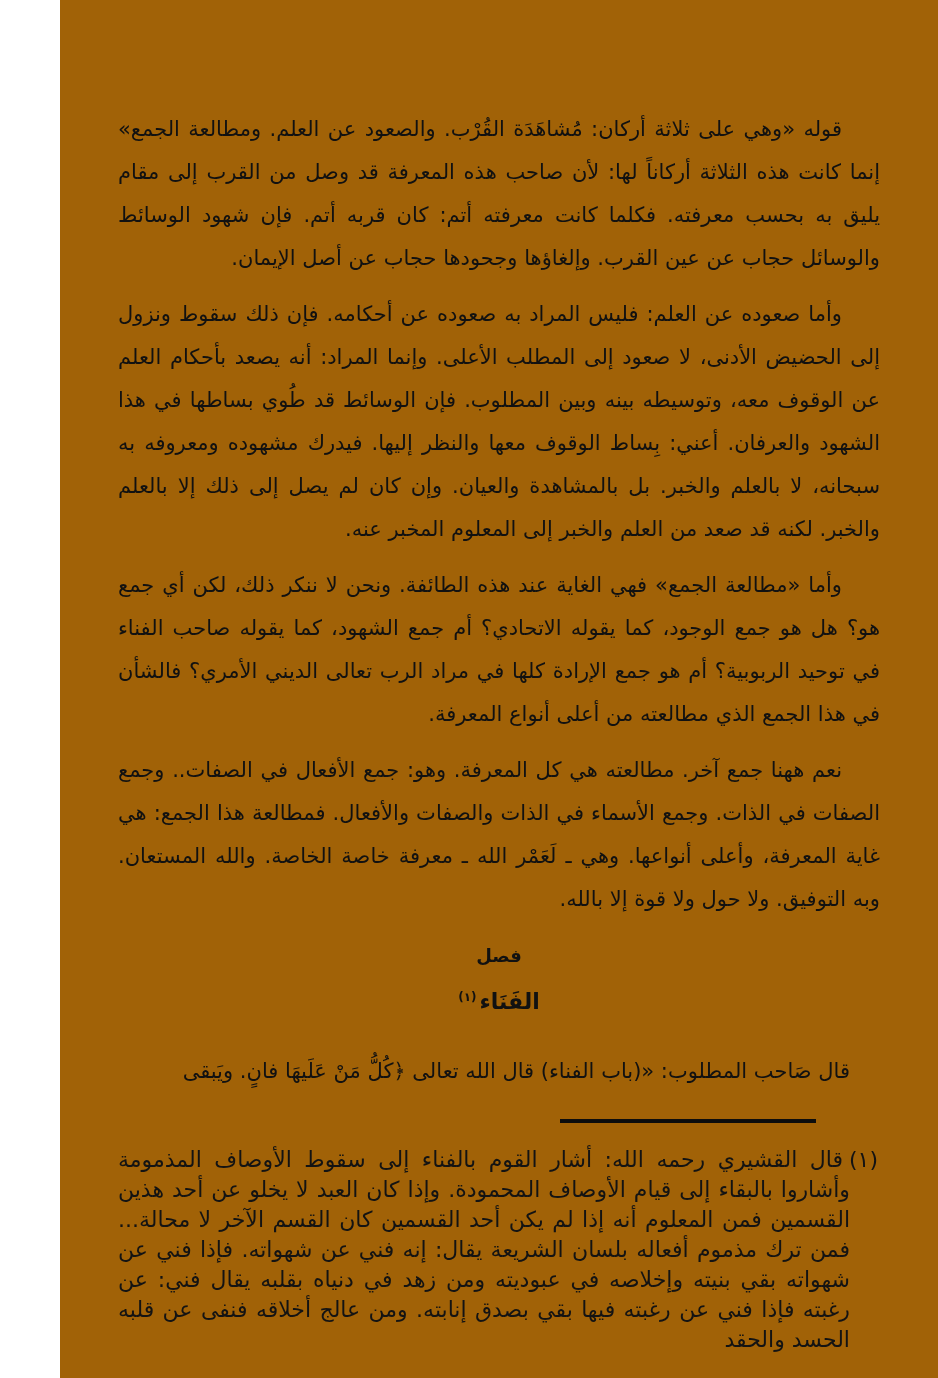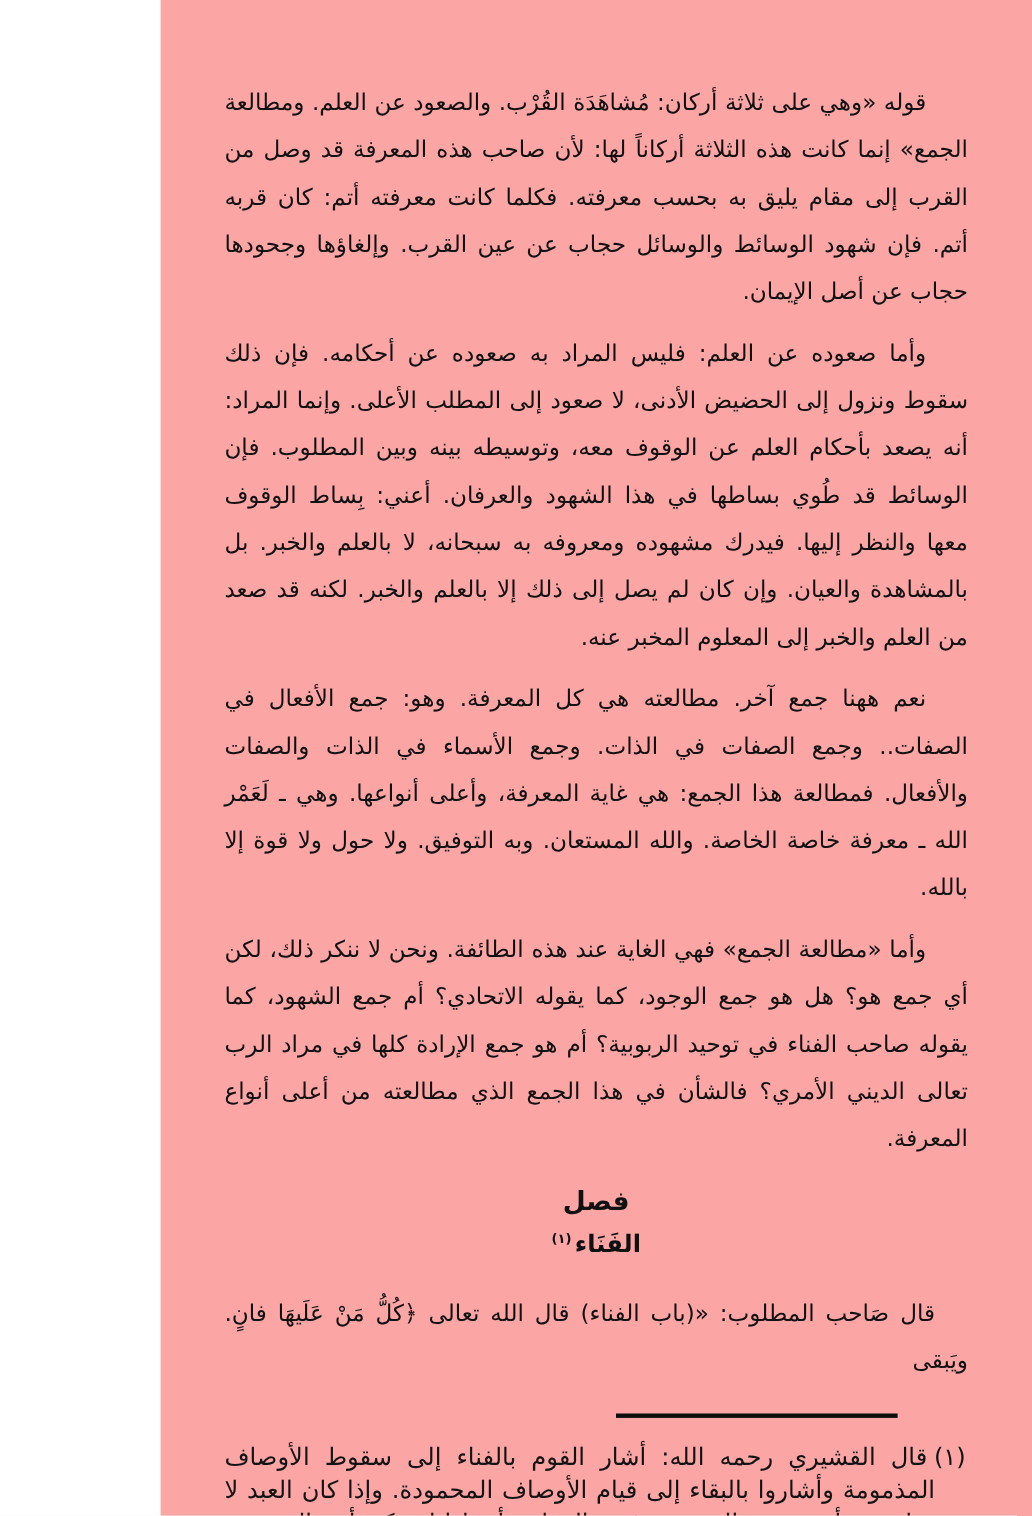--- a/index.html
+++ b/index.html
@@ -2,53 +2,53 @@
 <html lang="ar" dir="rtl"><head>
 <meta charset="utf-8">
 <style>
   html, body {
     margin: 0;
     padding: 0;
     background: #ffffff;
   }
   .page {
     position: relative;
-    width: 792px;
+    width: 878px;
     height: 1378px;
-    background: #fca5a5;
+    background: #a16207;
     color: #111111;
     font-family: "DejaVu Sans", sans-serif;
     direction: rtl;
     overflow: hidden;
     box-sizing: border-box;
-    padding: 72px 58px 0 58px;
+    padding: 108px 58px 0 58px;
   }
   .main-text p.body-par {
     margin: 0 0 13px 0;
     font-size: 21px;
     line-height: 43px;
     text-align: justify;
     text-indent: 38px;
     color: #111111;
   }
   .section-head {
     text-align: center;
     margin: 18px 0 0 0;
   }
   .section-title {
-    font-size: 24px;
+    font-size: 18px;
     font-weight: bold;
     margin: 0;
     line-height: 34px;
   }
   .section-subtitle {
     font-size: 22px;
     font-weight: bold;
     margin: 2px 0 17px 0;
-    line-height: 30px;
+    line-height: 44px;
   }
   .section-subtitle sup {
     font-size: 12px;
     font-weight: bold;
     vertical-align: super;
     margin-right: 3px;
   }
   p.quote-par {
     margin: 26px 0 0 0;
     font-size: 21px;
@@ -91,23 +91,23 @@
 <body>
 
 <div class="page">
 
   <main class="main-text">
 
     <p class="body-par">قوله «وهي على ثلاثة أركان: مُشاهَدَة القُرْب. والصعود عن العلم. ومطالعة الجمع» إنما كانت هذه الثلاثة أركاناً لها: لأن صاحب هذه المعرفة قد وصل من القرب إلى مقام يليق به بحسب معرفته. فكلما كانت معرفته أتم: كان قربه أتم. فإن شهود الوسائط والوسائل حجاب عن عين القرب. وإلغاؤها وجحودها حجاب عن أصل الإيمان.</p>
 
     <p class="body-par">وأما صعوده عن العلم: فليس المراد به صعوده عن أحكامه. فإن ذلك سقوط ونزول إلى الحضيض الأدنى، لا صعود إلى المطلب الأعلى. وإنما المراد: أنه يصعد بأحكام العلم عن الوقوف معه، وتوسيطه بينه وبين المطلوب. فإن الوسائط قد طُوي بساطها في هذا الشهود والعرفان. أعني: بِساط الوقوف معها والنظر إليها. فيدرك مشهوده ومعروفه به سبحانه، لا بالعلم والخبر. بل بالمشاهدة والعيان. وإن كان لم يصل إلى ذلك إلا بالعلم والخبر. لكنه قد صعد من العلم والخبر إلى المعلوم المخبر عنه.</p>
 
+    <p class="body-par">وأما «مطالعة الجمع» فهي الغاية عند هذه الطائفة. ونحن لا ننكر ذلك، لكن أي جمع هو؟ هل هو جمع الوجود، كما يقوله الاتحادي؟ أم جمع الشهود، كما يقوله صاحب الفناء في توحيد الربوبية؟ أم هو جمع الإرادة كلها في مراد الرب تعالى الديني الأمري؟ فالشأن في هذا الجمع الذي مطالعته من أعلى أنواع المعرفة.</p>
+
     <p class="body-par">نعم ههنا جمع آخر. مطالعته هي كل المعرفة. وهو: جمع الأفعال في الصفات.. وجمع الصفات في الذات. وجمع الأسماء في الذات والصفات والأفعال. فمطالعة هذا الجمع: هي غاية المعرفة، وأعلى أنواعها. وهي ـ لَعَمْر الله ـ معرفة خاصة الخاصة. والله المستعان. وبه التوفيق. ولا حول ولا قوة إلا بالله.</p>
-
-    <p class="body-par">وأما «مطالعة الجمع» فهي الغاية عند هذه الطائفة. ونحن لا ننكر ذلك، لكن أي جمع هو؟ هل هو جمع الوجود، كما يقوله الاتحادي؟ أم جمع الشهود، كما يقوله صاحب الفناء في توحيد الربوبية؟ أم هو جمع الإرادة كلها في مراد الرب تعالى الديني الأمري؟ فالشأن في هذا الجمع الذي مطالعته من أعلى أنواع المعرفة.</p>
 
     <div class="section-head">
       <h2 class="section-title">فصل</h2>
       <h3 class="section-subtitle">
         <span>الفَنَاء</span><sup>(١)</sup>
       </h3>
     </div>
 
     <p class="quote-par">
       <span>قال صَاحب المطلوب: </span><span class="quote-bold">«(باب الفناء) قال الله تعالى ﴿كُلُّ مَنْ عَلَيهَا فانٍ. ويَبقى</span>

